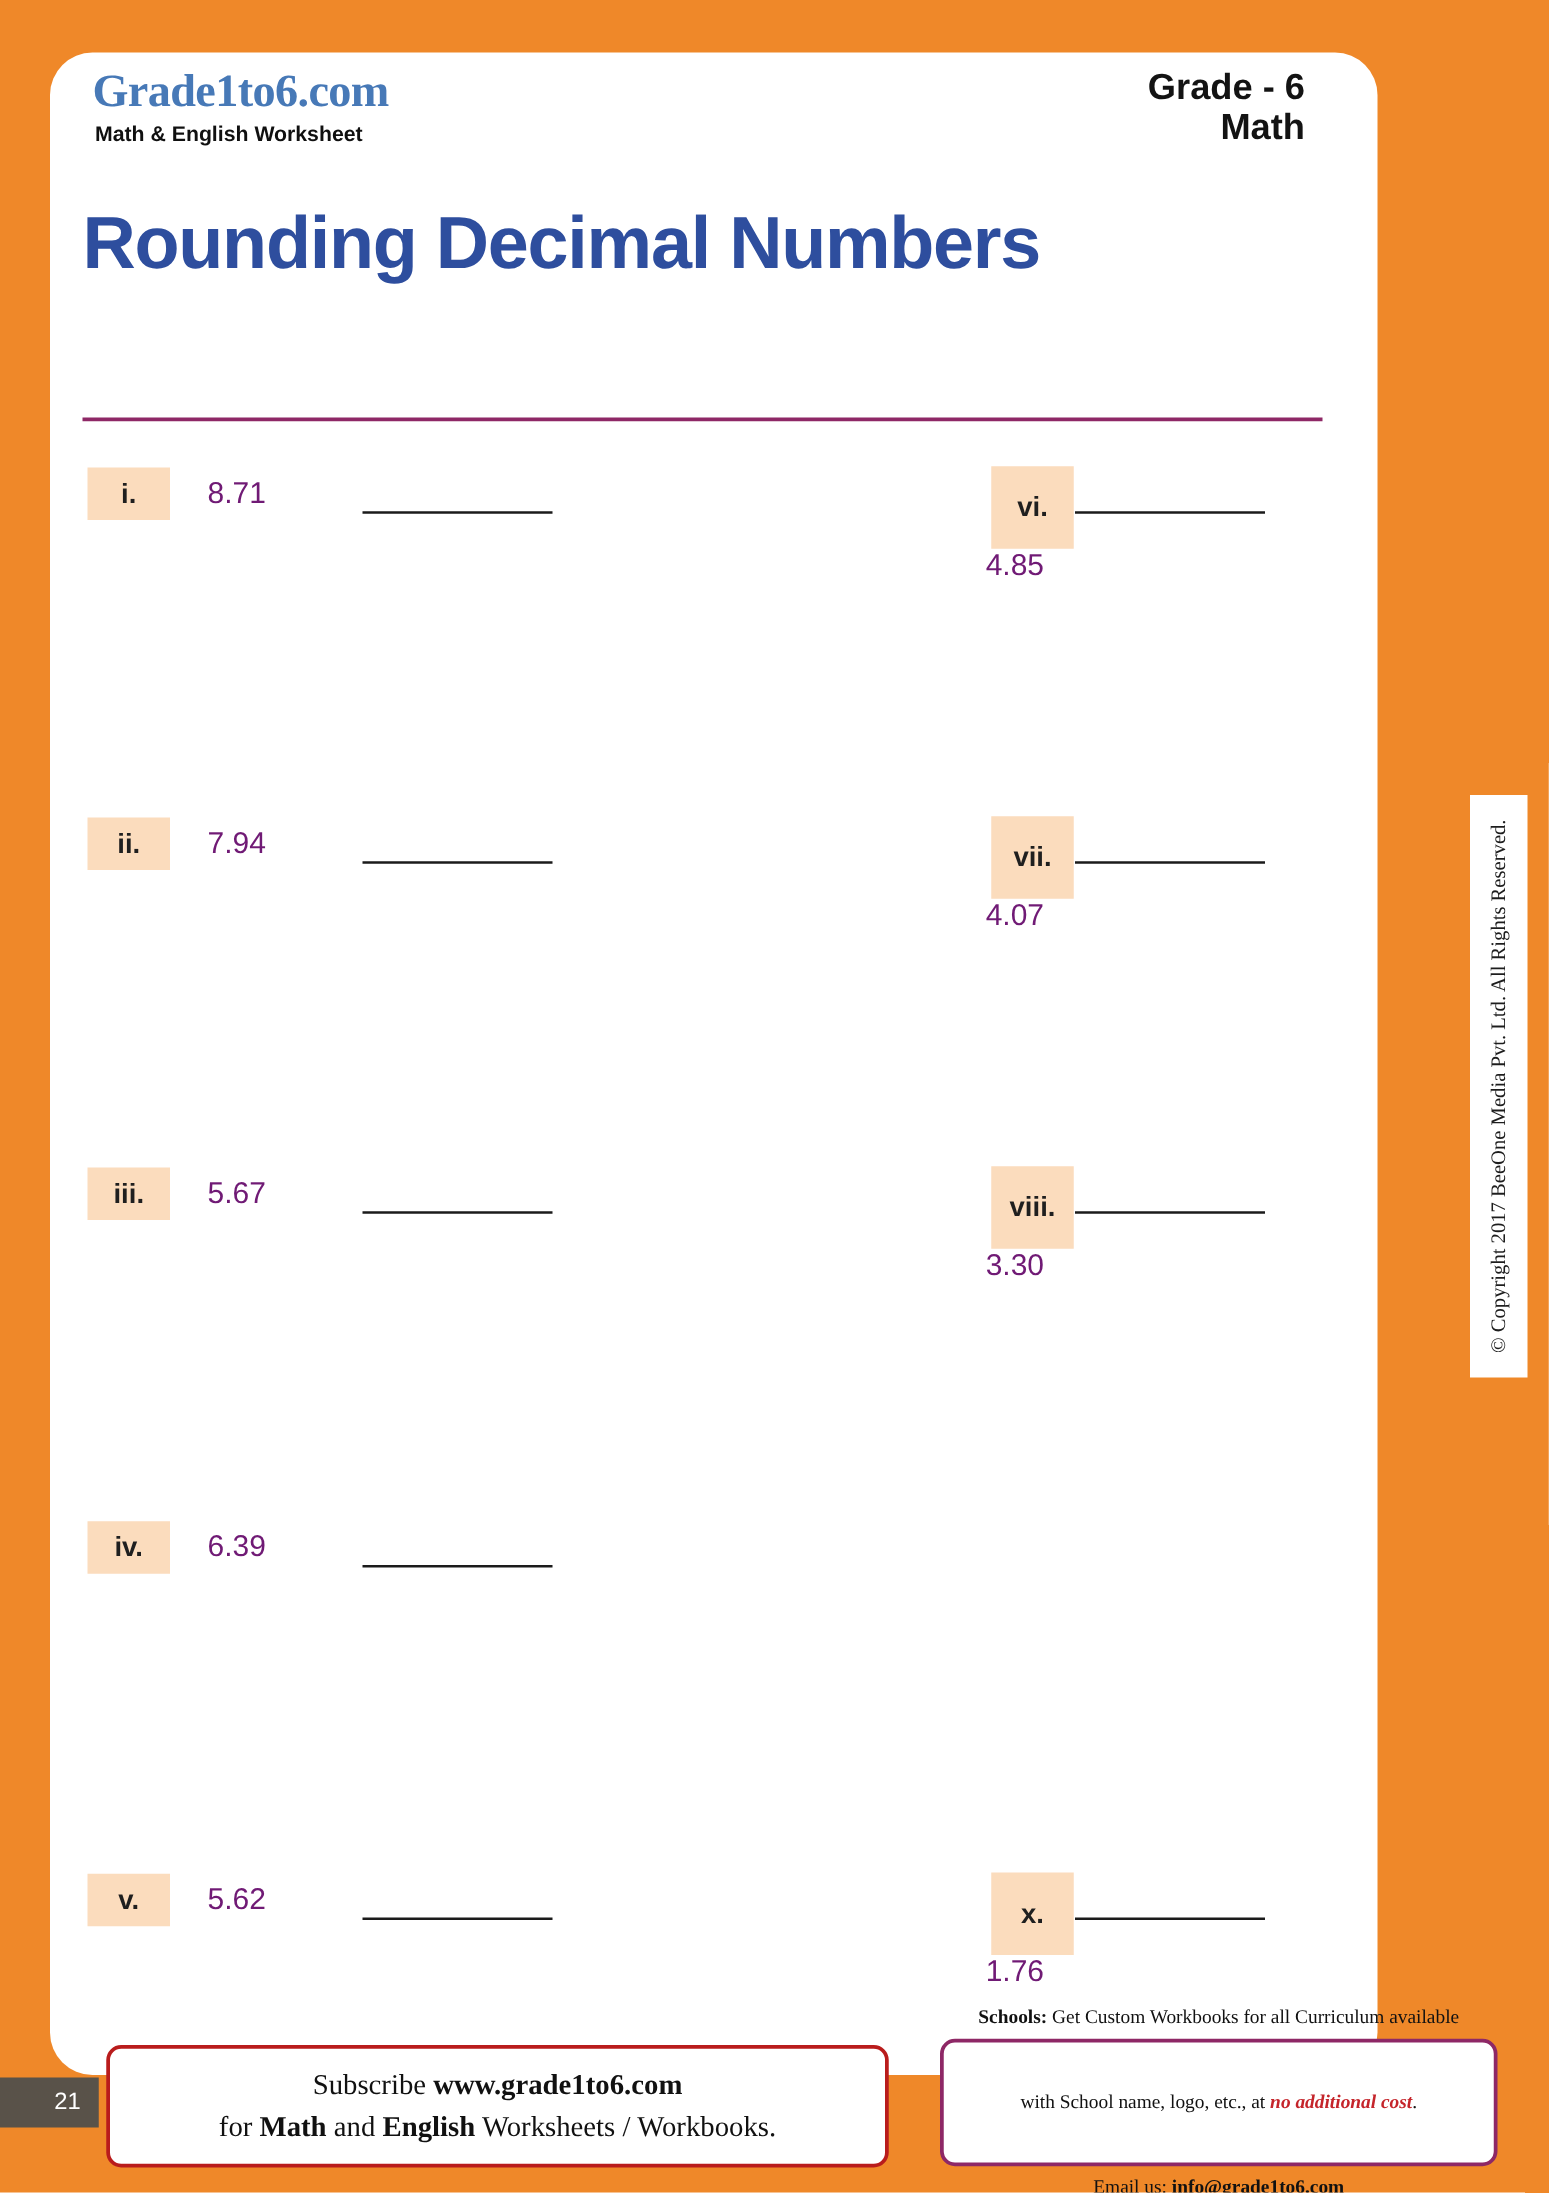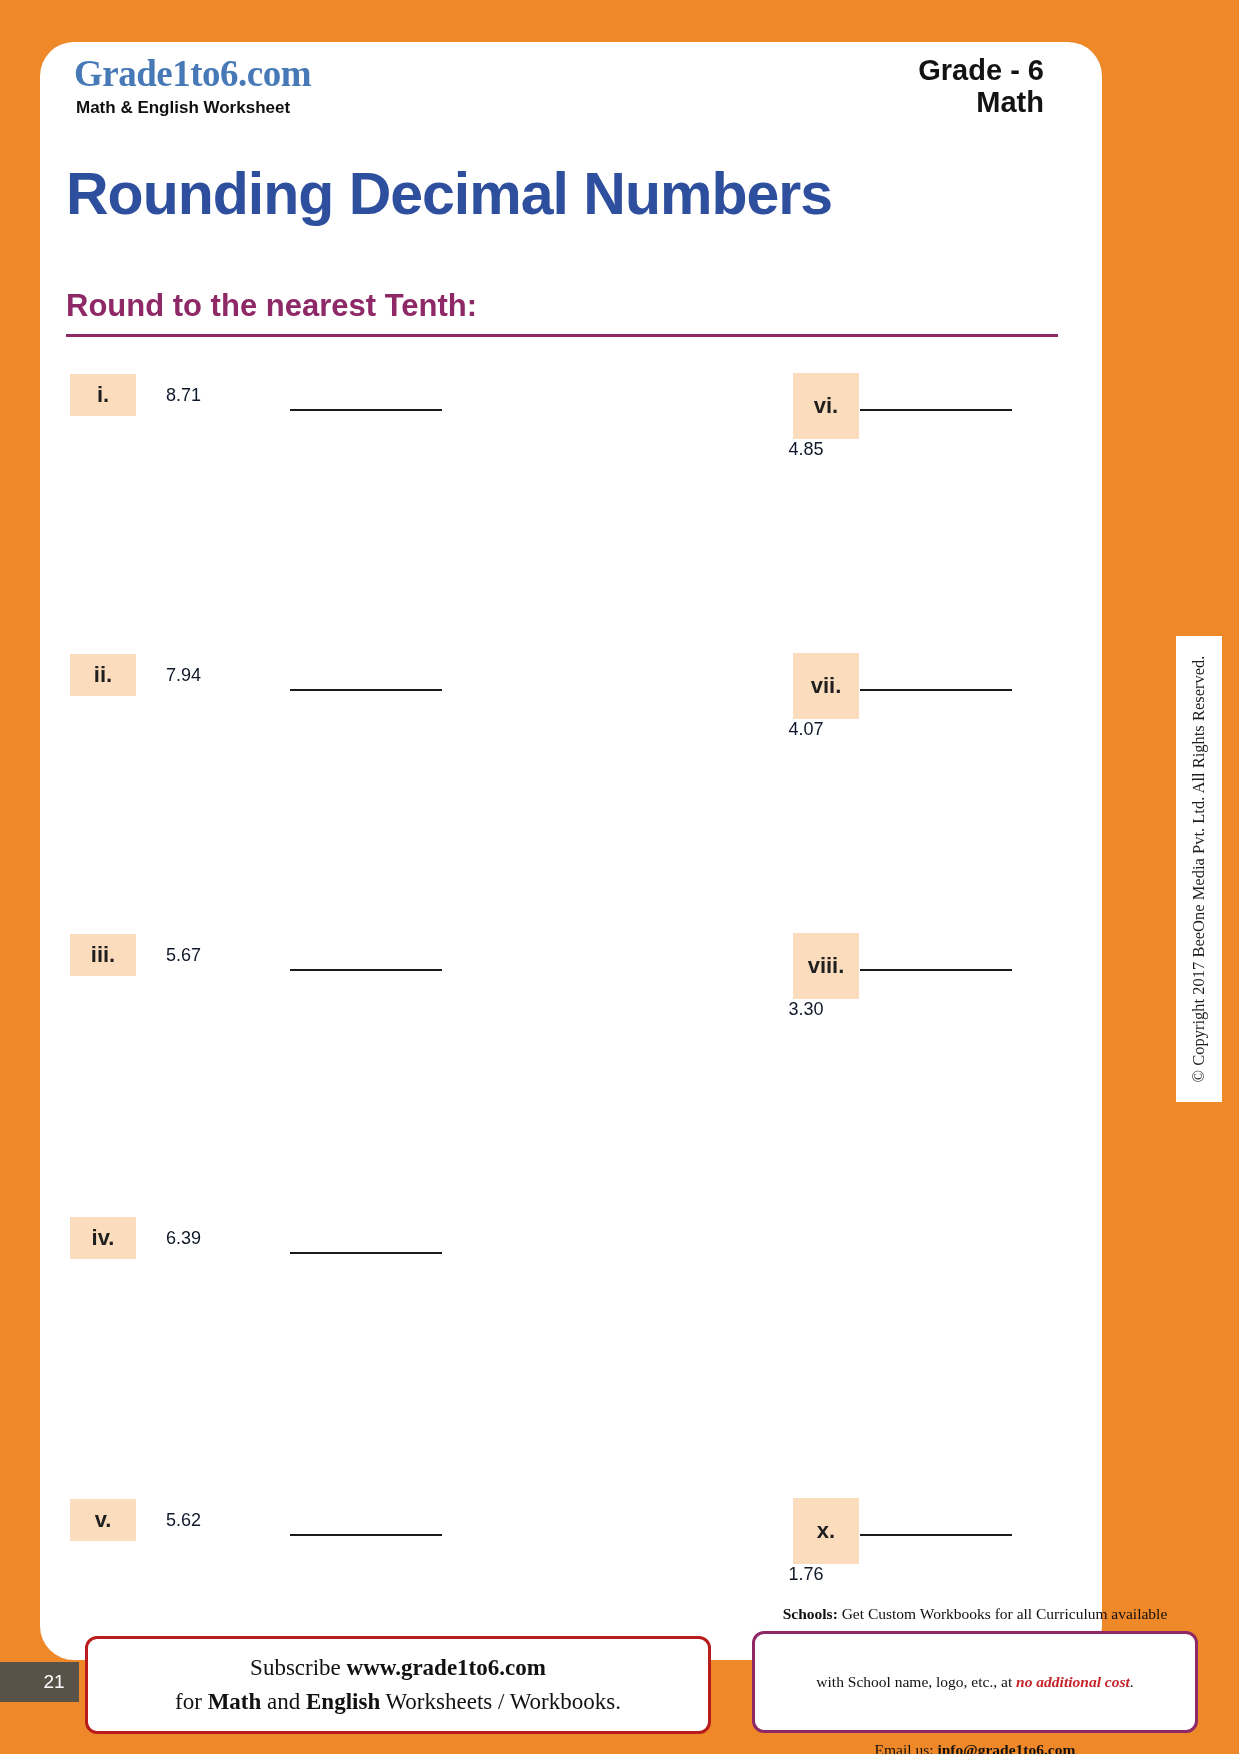--- a/index.html
+++ b/index.html
@@ -20,21 +20,21 @@
         font-size:29px;color:#131313;line-height:1.12;}
   
   .title{position:absolute;left:66px;top:160px;font-size:59px;font-weight:bold;color:#2E4E9E;
         letter-spacing:-1px;}
   .instruction{position:absolute;left:66px;top:288px;font-size:31px;font-weight:bold;color:#8E2866;}
   .rule{position:absolute;left:66px;top:334px;width:992px;height:3px;background:#8E2866;}
   
   .prow{position:absolute;width:372px;height:44px;display:flex;align-items:center;}
   .badge{width:66px;height:42px;background:#FBDCBD;display:flex;align-items:center;
         justify-content:center;font-weight:bold;font-size:22px;color:#1f1f1f;flex:0 0 66px;}
-  .num{margin-left:30px;font-size:18px;color:#0f172a;width:105px;}
+  .num{margin-left:30px;font-size:24px;color:#701a75;width:105px;}
   .ansline{position:absolute;right:0;bottom:6px;width:152px;border-bottom:2.5px solid #1b1b1b;}
   .c1{left:70px;} .c2{left:640px;flex-direction:column;}
   .r1{top:373px;} .r2{top:653px;} .r3{top:933px;} .r4{top:1216px;} .r5{top:1498px;}
   
   .pagenum{position:absolute;left:0;top:1662px;width:50px;height:40px;background:#595249;
         color:#ffffff;display:flex;align-items:center;justify-content:center;font-size:19px;padding-left:29px;}
   .fbox{position:absolute;background:#ffffff;border-radius:12px;
         font-family:"Liberation Serif",serif;color:#111111;display:flex;flex-direction:column;
         align-items:center;justify-content:center;text-align:center;}
   #subbox{left:85px;top:1636px;width:620px;height:92px;border:3px solid #b91c1c;
@@ -51,21 +51,20 @@
   <div id="card"></div>
 
   <div class="logo">Grade1to6.com</div>
   <div class="tagline">Math &amp; English Worksheet</div>
   <div class="gradeblock">
     <div>Grade - 6</div>
     <div>Math</div>
   </div>
 
   <div class="title">Rounding Decimal Numbers</div>
-  <div class="instruction">Round to the nearest Tenth:</div>
   <div class="rule"></div>
 
   <div class="prow c1 r1">
     <span class="badge">i.</span>
     <span class="num">8.71</span>
     <span class="ansline"></span>
   </div>
   <div class="prow c1 r2">
     <span class="badge">ii.</span>
     <span class="num">7.94</span>

